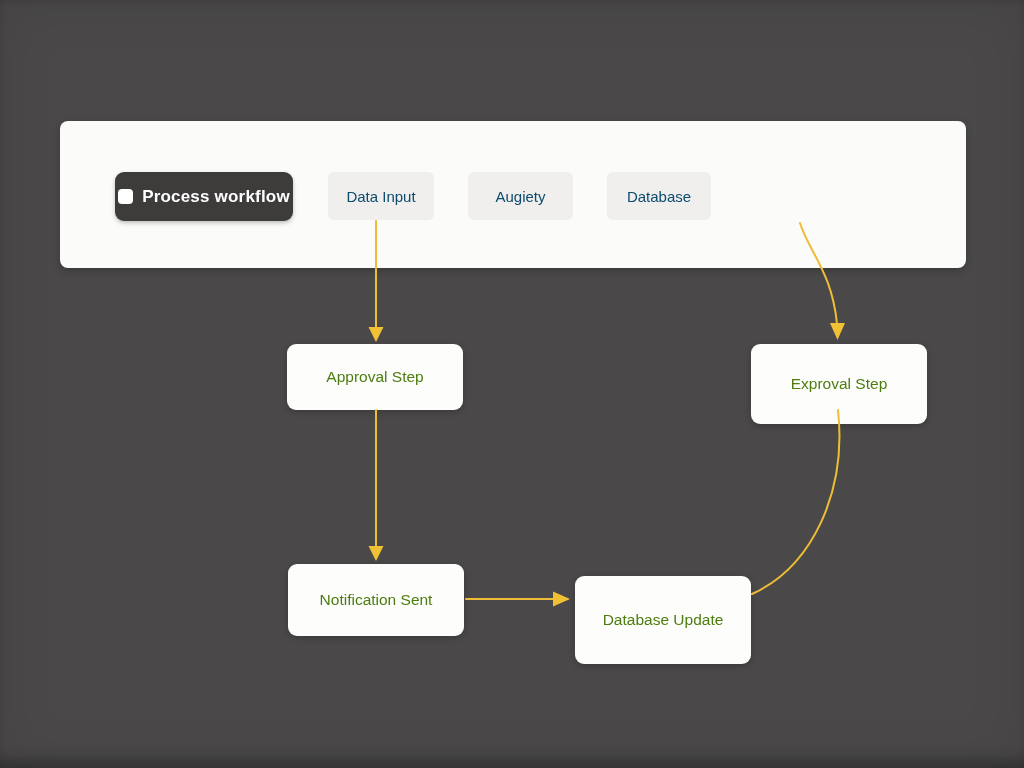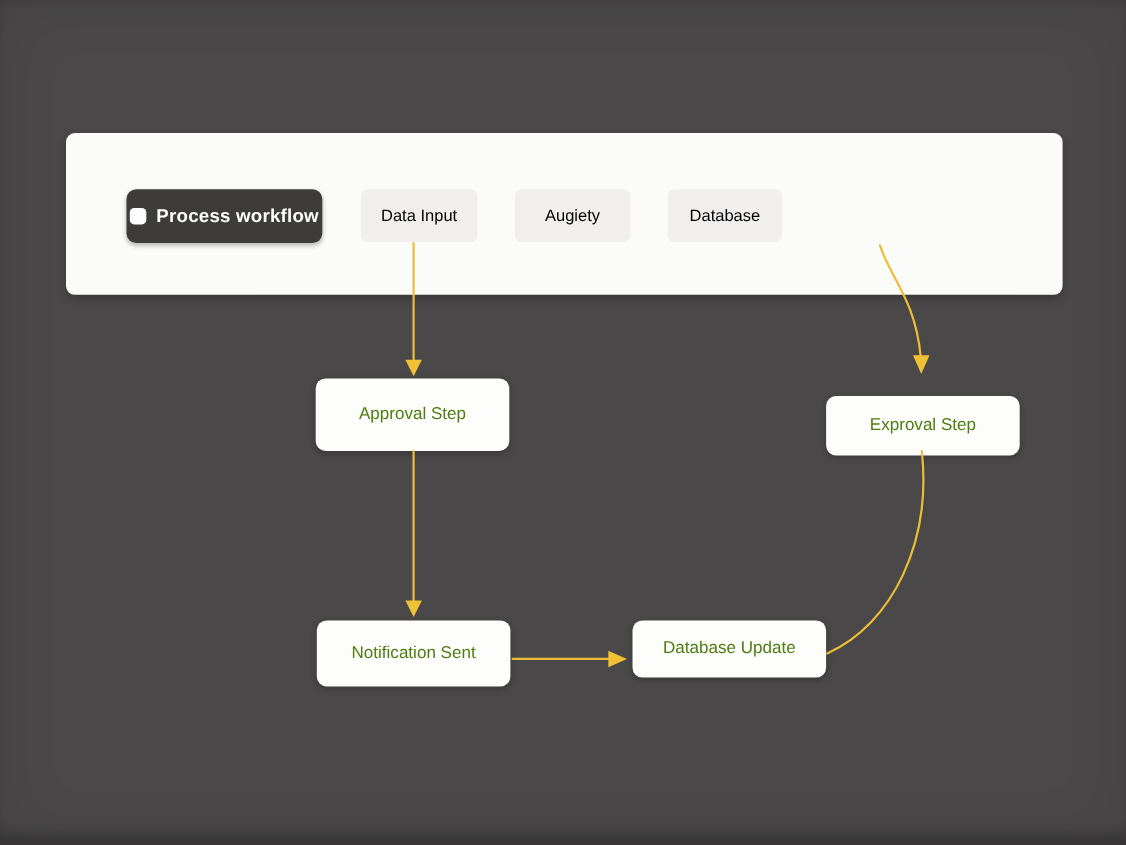--- a/index.html
+++ b/index.html
@@ -41,21 +41,21 @@
     width: 15px; height: 15px;
     background: #ffffff;
     border-radius: 4px;
     flex: 0 0 auto;
   }
   .tab {
     position: absolute; top: 51px; height: 48px;
     background: #f0efee;
     border-radius: 6px;
     display: flex; align-items: center; justify-content: center;
-    color: #000000;
+    color: #0c4a6e;
     font-size: 15px;
     cursor: pointer;
   }
   .tab-data-input { left: 268px; width: 106px; }
   .tab-augiety    { left: 408px; width: 105px; }
   .tab-treater    { left: 547px; width: 104px; }
   .tab-tasks      { left: 688px; width: 101px; }
 
   
   .node {
@@ -63,23 +63,23 @@
     width: 176px;
     background: #fdfdfc;
     border-radius: 9px;
     display: flex; align-items: center; justify-content: center;
     color: #4d7c0f;
     font-size: 15.5px;
     box-shadow: 0 2px 6px rgba(0,0,0,0.22);
     z-index: 2;
   }
   .node-approval     { left: 287px; top: 344px; height: 66px; }
-  .node-exproval     { left: 751px; top: 360px; height: 54px; }
-  .node-notification { left: 288px; top: 564px; height: 60px; }
-  .node-database     { left: 575px; top: 564px; height: 52px; }
+  .node-exproval     { left: 751px; top: 344px; height: 80px; }
+  .node-notification { left: 288px; top: 564px; height: 72px; }
+  .node-database     { left: 575px; top: 576px; height: 88px; }
 
   
   .edges-svg {
     position: absolute; left: 0; top: 0;
     width: 1024px; height: 768px;
     z-index: 3;
     pointer-events: none;
   }
   .edges-svg path {
     fill: none;

